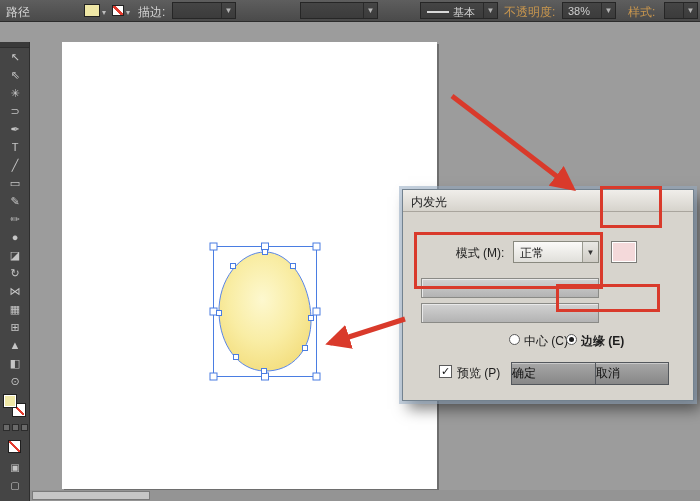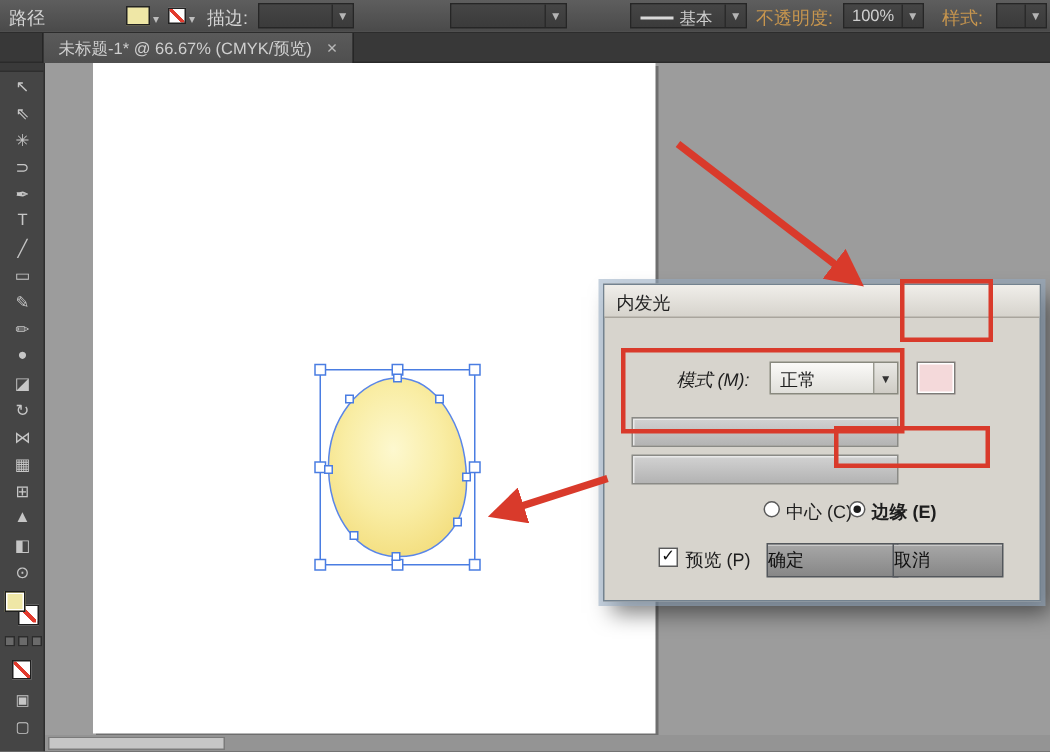--- a/index.html
+++ b/index.html
@@ -186,36 +186,30 @@
     </div>
 
     <div class="dd" style="left:420px; width:78px;">
       <span class="brushline"></span>
       <span class="val" style="left:32px">基本</span>
       <span class="arr">▼</span>
     </div>
 
     <span class="lbl link" style="left:504px">不透明度:</span>
     <div class="dd" style="left:562px; width:54px;">
-      <span class="val">100%</span>
+      <span class="val">38%</span>
       <span class="arr">▼</span>
     </div>
 
     <span class="lbl link" style="left:628px">样式:</span>
     <div class="dd" style="left:664px; width:34px;">
       <span class="arr">▼</span>
     </div>
   </div>
 
-  <div class="tabbar">
-    <div class="tab">
-      <span>未标题-1* @ 66.67% (CMYK/预览)</span>
-      <span class="close">×</span>
-    </div>
-  </div>
 
   <div class="toolpanel">
     <div class="cap"></div>
     <div>
         <div class="tool">↖</div>
         <div class="tool">⇖</div>
         <div class="tool">✳</div>
         <div class="tool">⊃</div>
         <div class="tool">✒</div>
         <div class="tool">T</div>
@@ -288,21 +282,21 @@
       <rect x="216.5" y="310.5" width="5" height="5"></rect>
       <rect x="230.5" y="263.5" width="5" height="5"></rect>
     </g>
   </svg>
 
   <div class="dialog">
     <div class="titlebar">
       <span>内发光</span>
     </div>
 
-    <span class="dlg-label" style="left:48px; top:55px; width:58px; text-align:left;font-style:italic;">模式 (M):</span>
+    <span class="dlg-label" style="left:48px; top:55px; width:58px; text-align:center;">模式 (M):</span>
 
     <div class="wdd">
       <span class="val">正常</span>
       <span class="arr">▼</span>
     </div>
 
     <div class="dlg-swatch" style="background: rgb(244, 217, 218);"></div>
 
     <div class="gbar" style="top:88px"></div>
     <div class="gbar" style="top:113px"></div>

